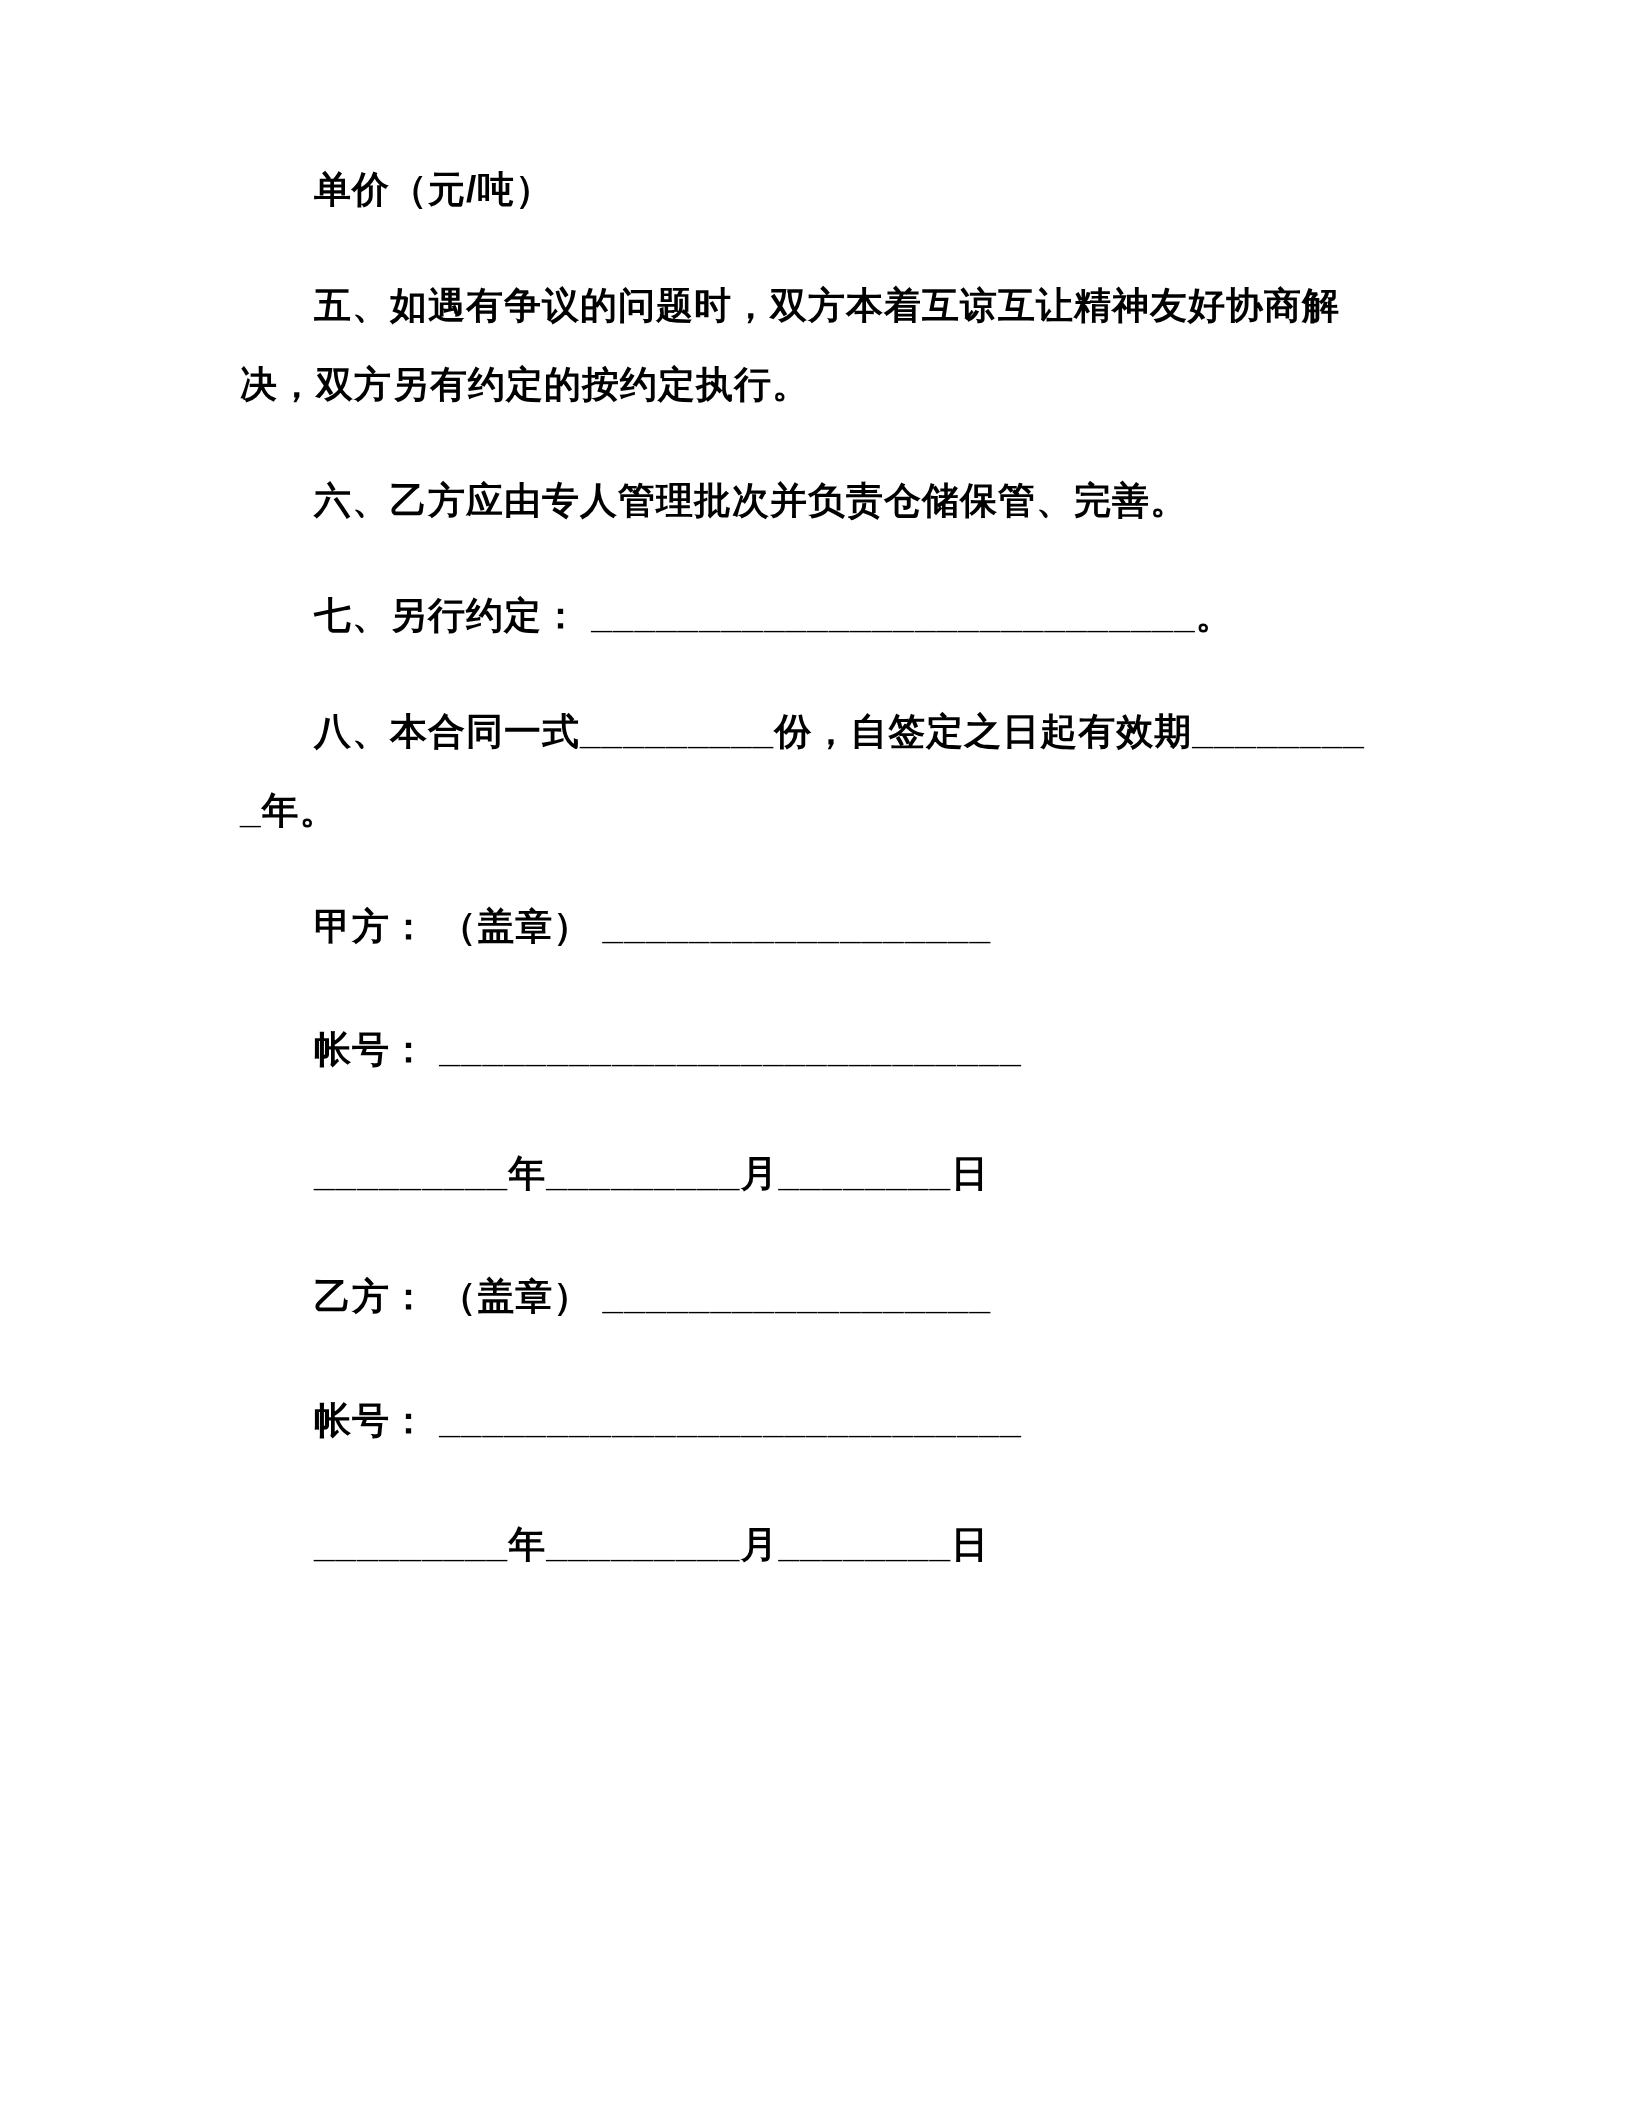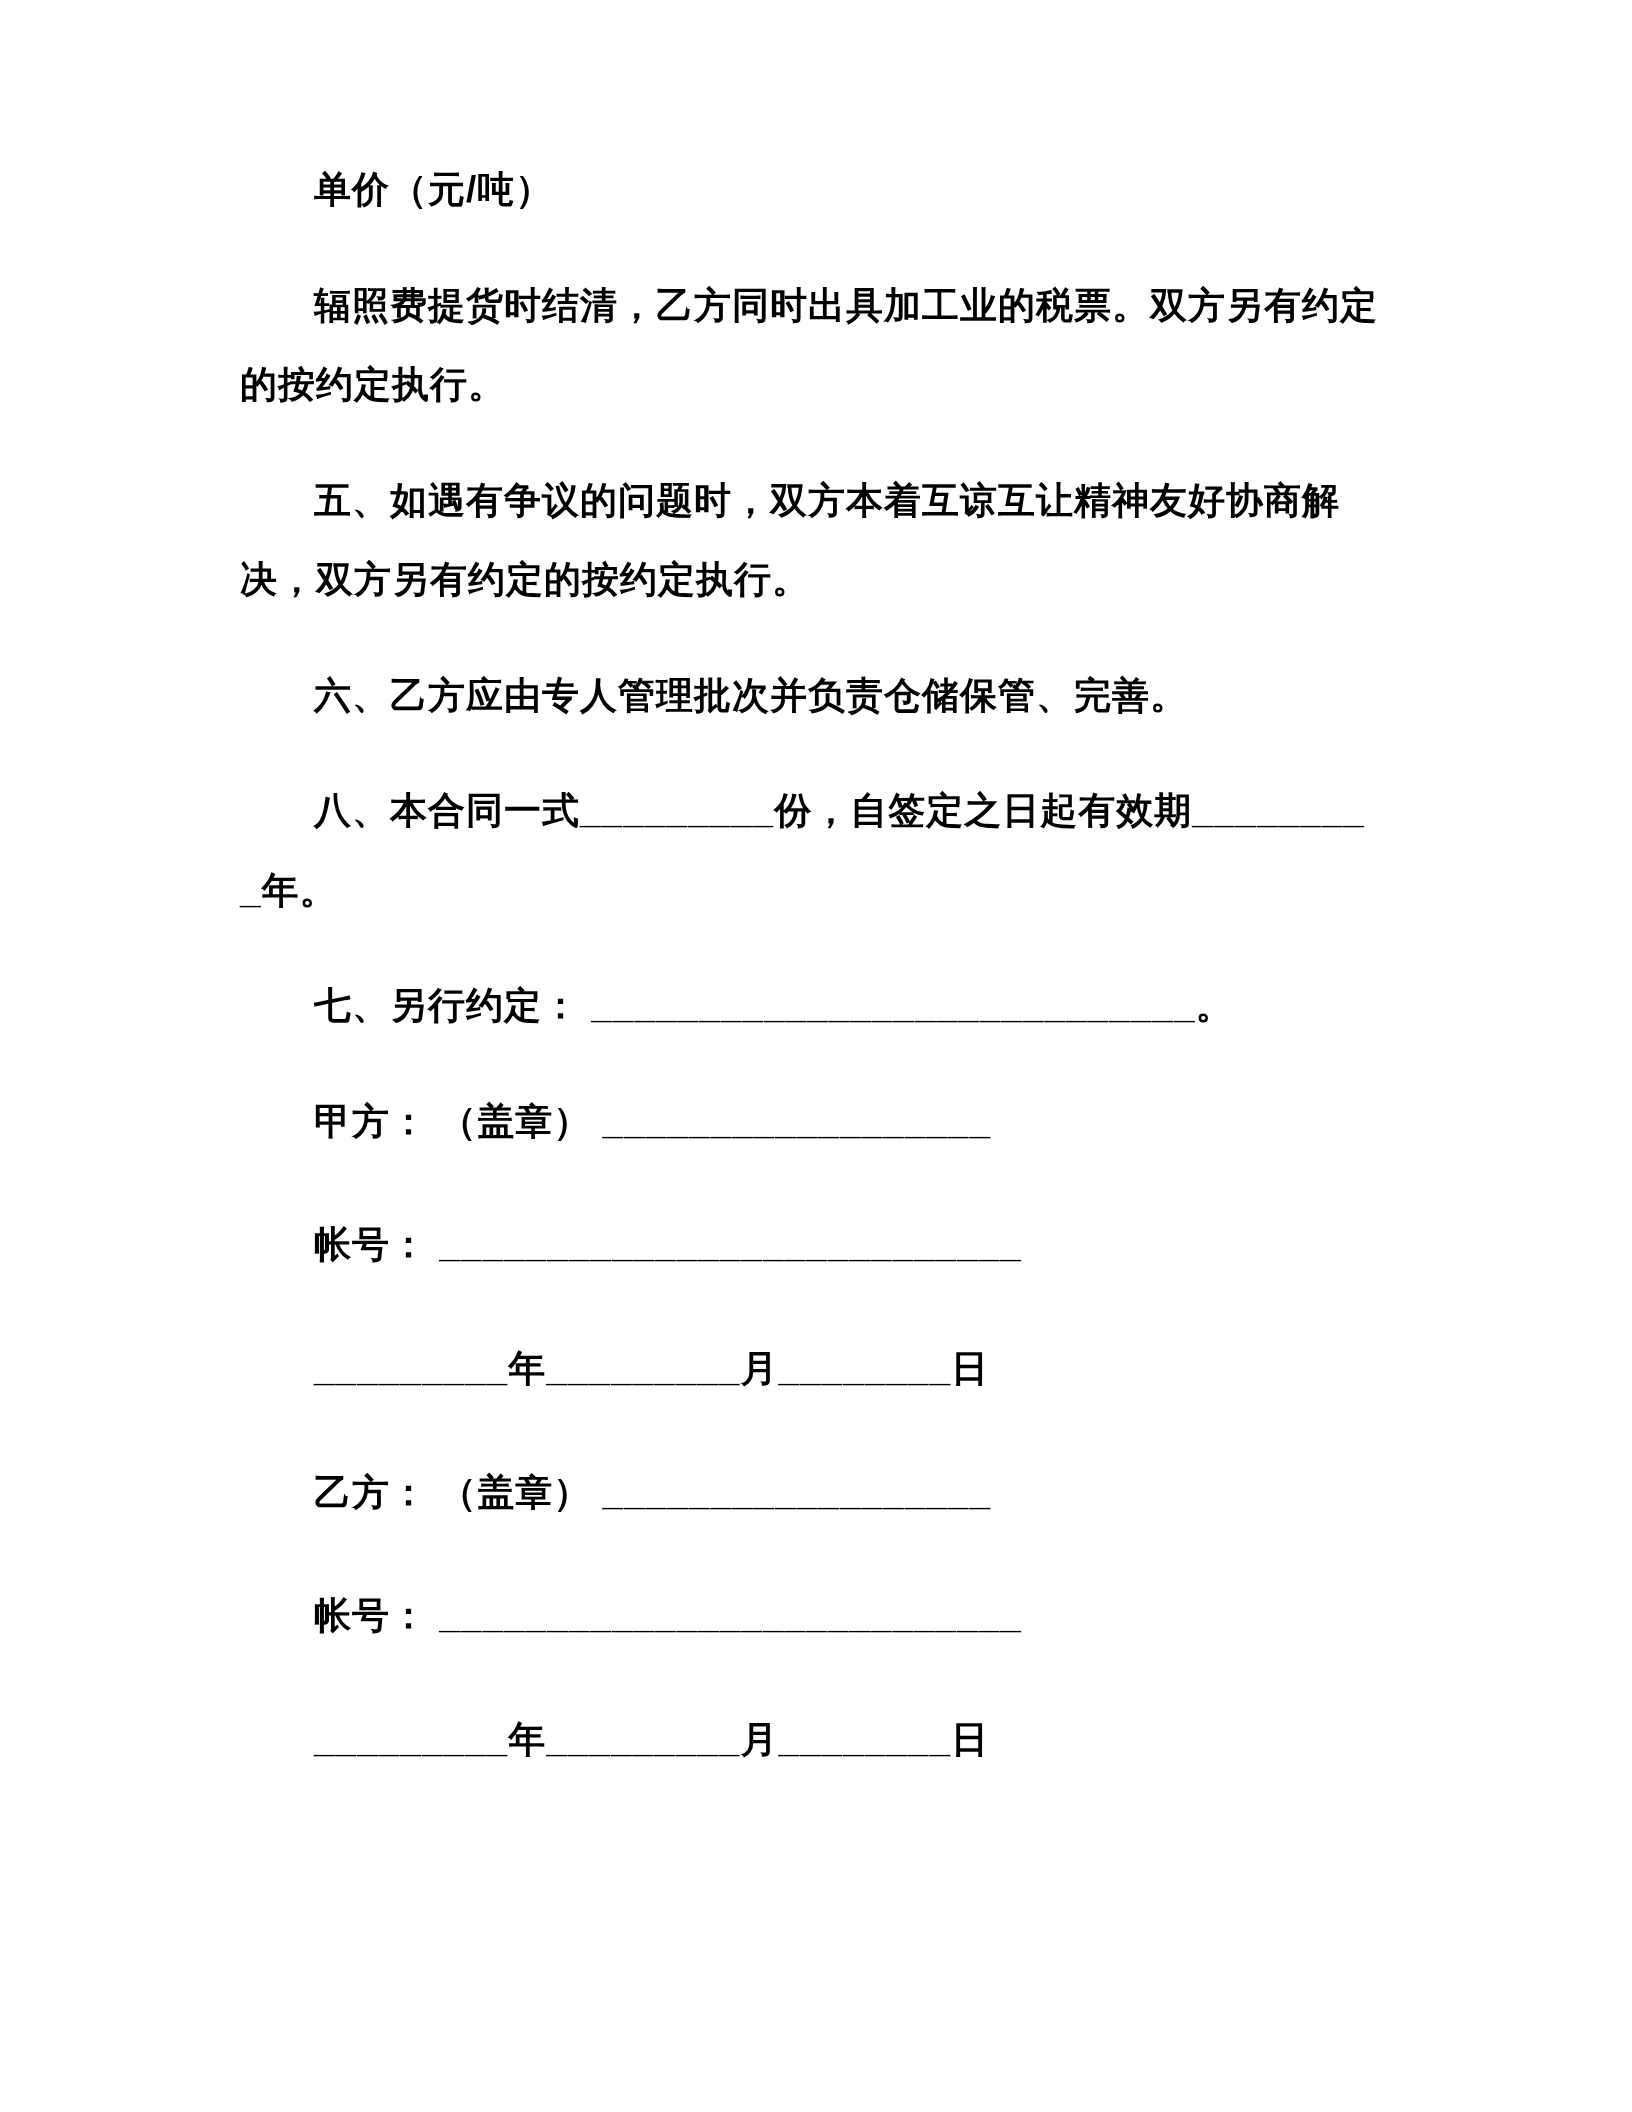--- a/index.html
+++ b/index.html
@@ -30,24 +30,23 @@
   }
   .para.sig {
     margin-bottom: 44px;
   }
 </style>
 </head>
 <body>
 
 <div class="page">
   <p class="para">单价（元/吨）</p>
-  <p class="para">辐照费提货时结清，乙方同时出具加工业的税票。双方另有约定的按约定执行。</p>
   <p class="para">五、如遇有争议的问题时，双方本着互谅互让精神友好协商解决，双方另有约定的按约定执行。</p>
   <p class="para">六、乙方应由专人管理批次并负责仓储保管、完善。</p>
+  <p class="para">七、另行约定： ____________________________。</p>
   <p class="para">八、本合同一式_________份，自签定之日起有效期_________年。</p>
-  <p class="para">七、另行约定： ____________________________。</p>
   <p class="para sig">甲方： （盖章） __________________</p>
   <p class="para sig">帐号： ___________________________</p>
   <p class="para sig">_________年_________月________日</p>
   <p class="para sig">乙方： （盖章） __________________</p>
   <p class="para sig">帐号： ___________________________</p>
   <p class="para sig">_________年_________月________日</p>
 </div>
 
 </body></html>

